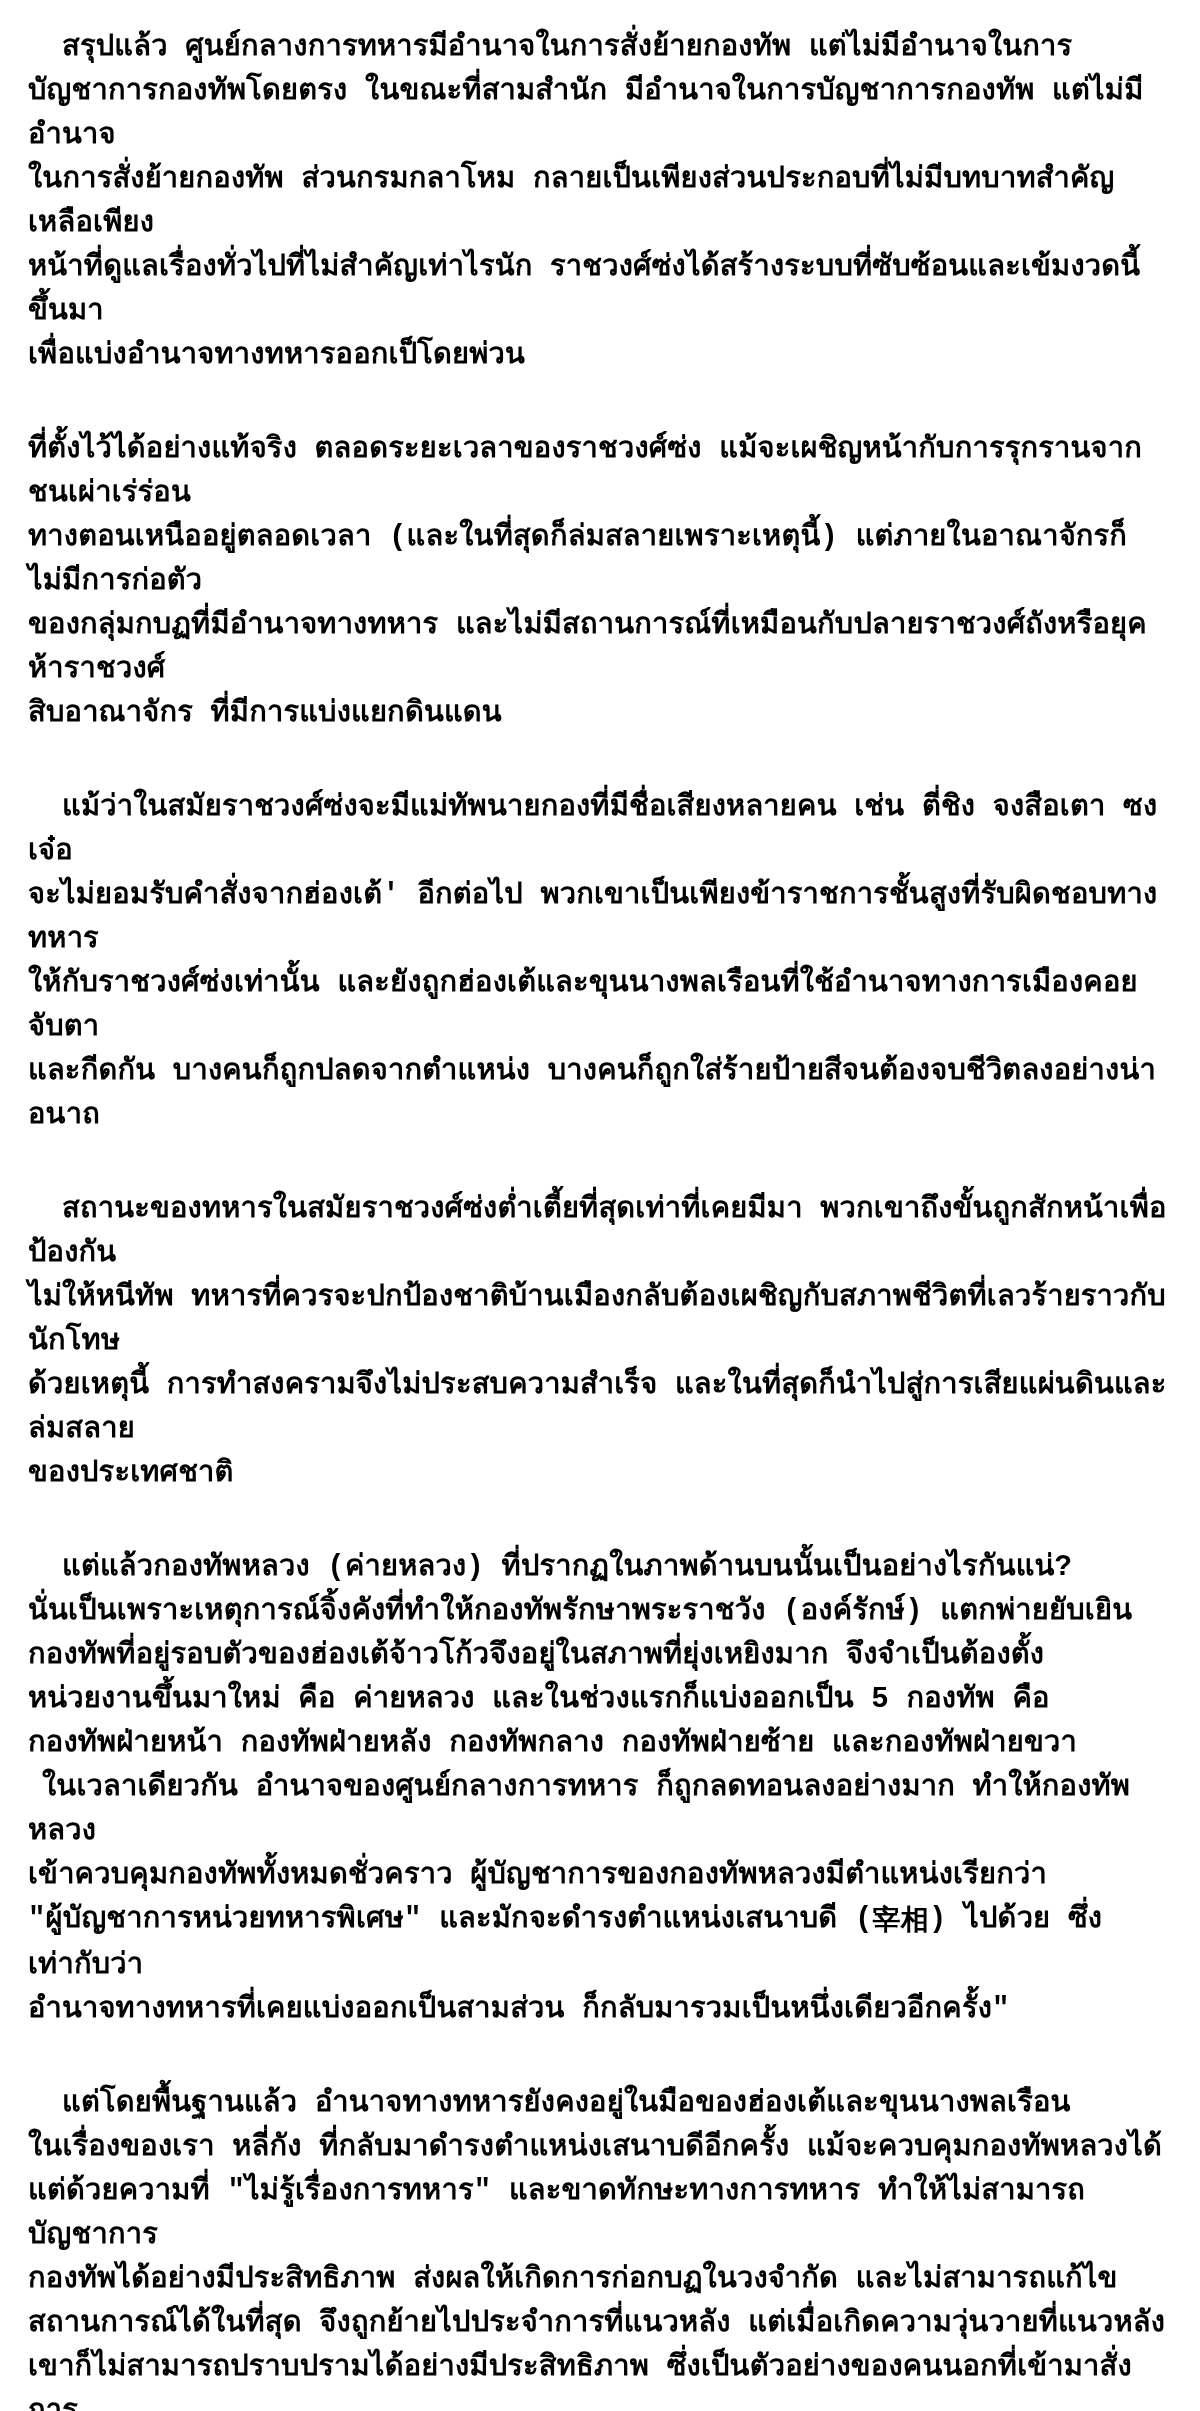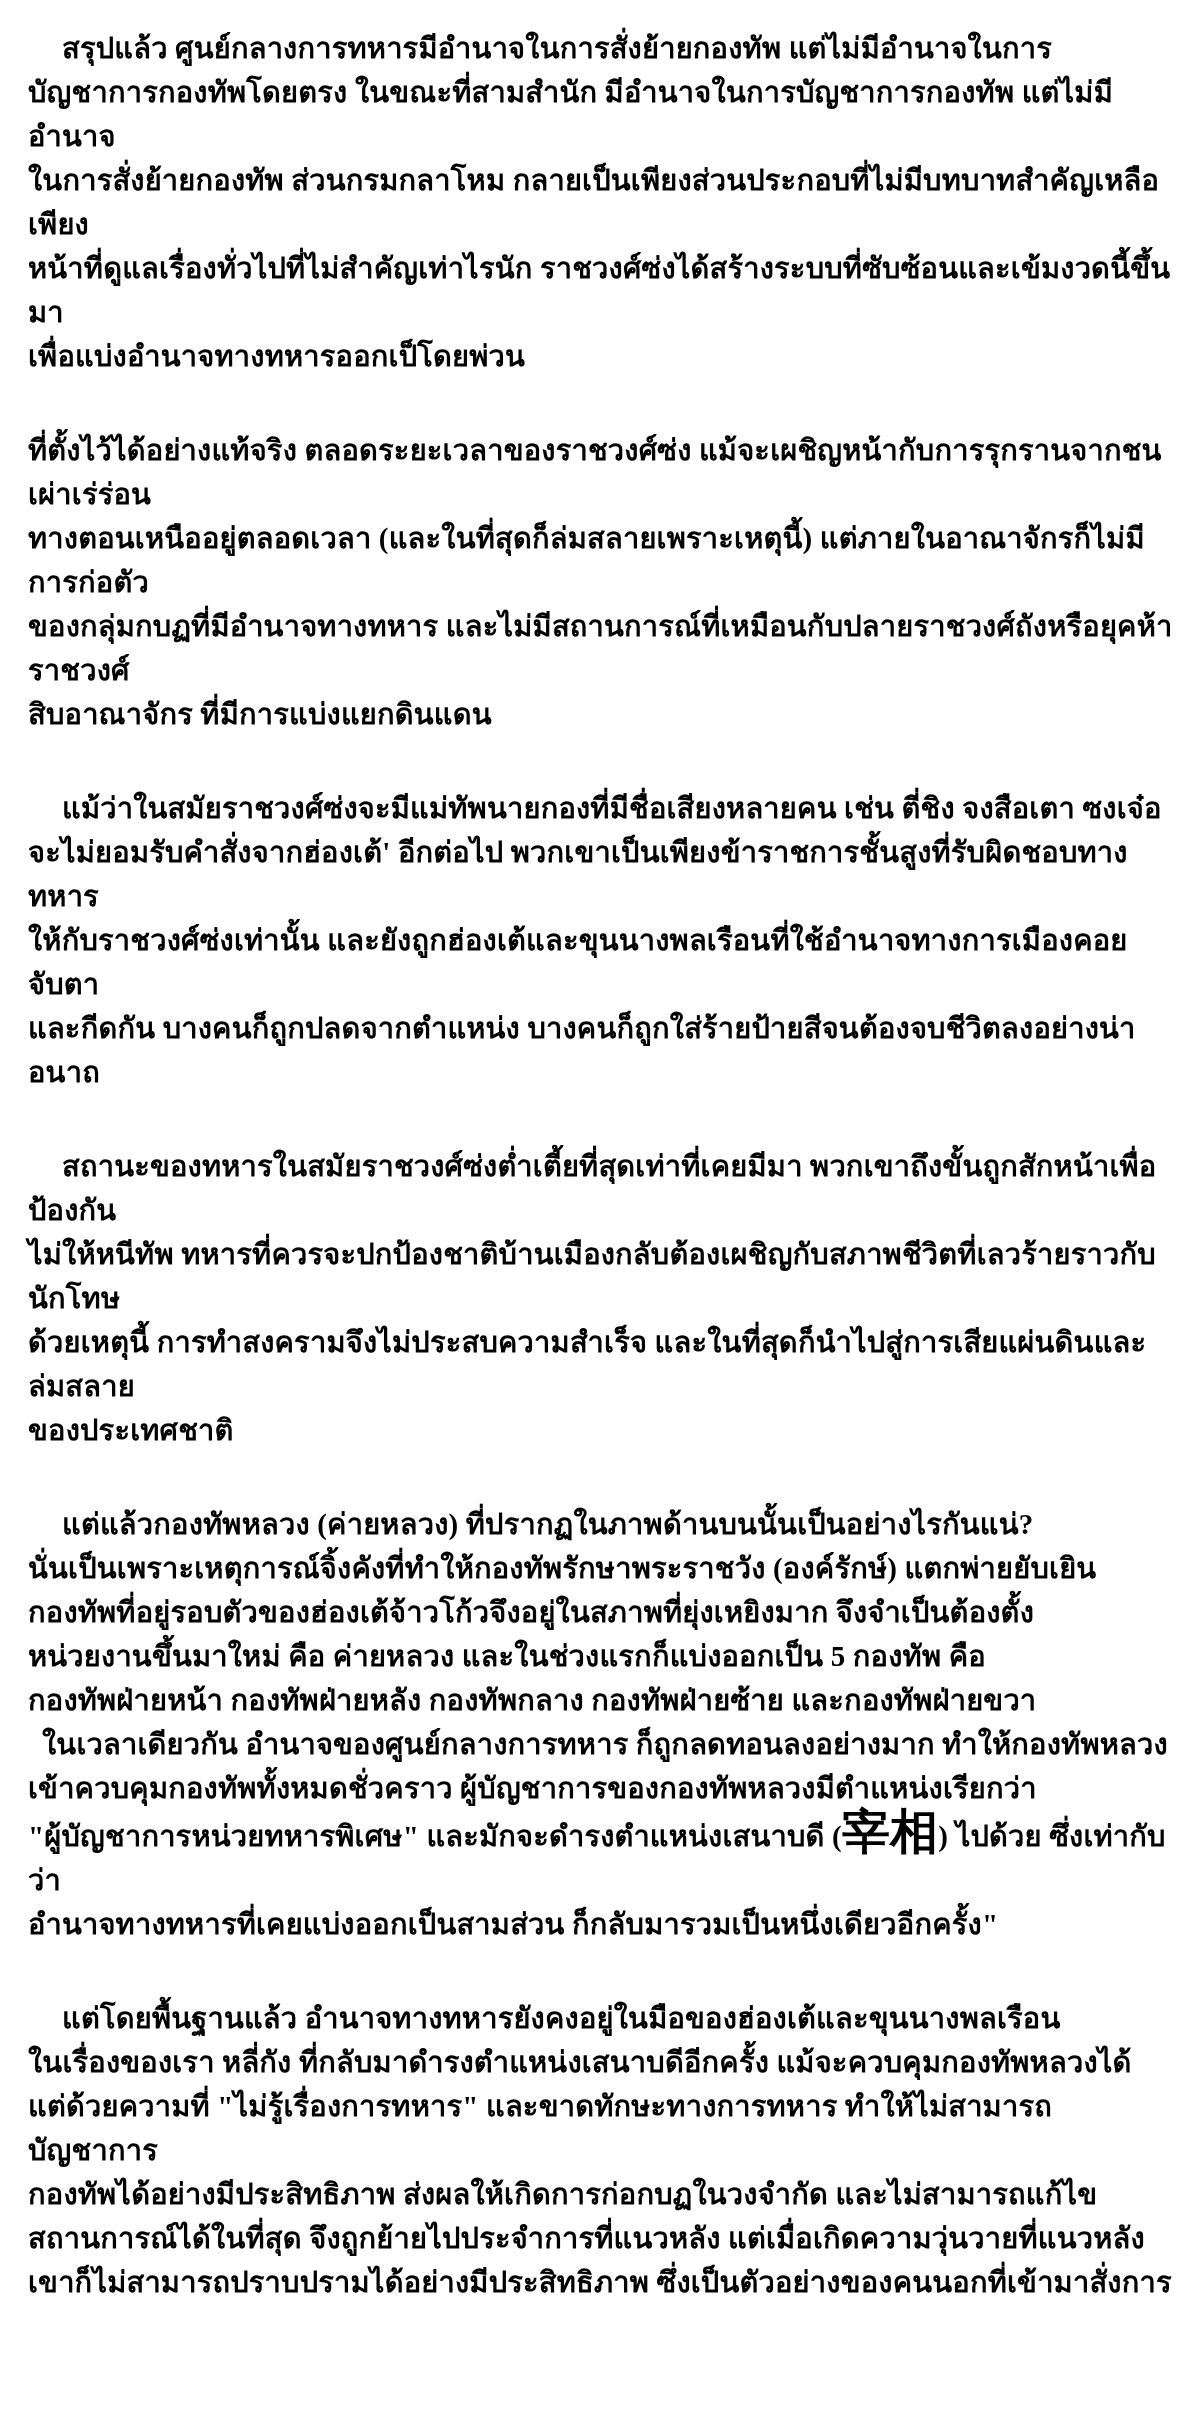--- a/index.html
+++ b/index.html
@@ -14,32 +14,33 @@
     box-sizing: border-box;
     background: #ffffff;
     padding: 26px 26px 0 28px;
     font-family: "Liberation Serif", "DejaVu Serif", serif;
     font-weight: bold;
     overflow: hidden;
   }
   .para {
     margin: 0 0 50px 0;
     padding: 0;
+    font-family: Liberation Mono, monospace;
   }
   .line {
     display: block;
     white-space: pre-wrap;
     font-size: 29px;
     line-height: 44px;
     letter-spacing: 0.2px;
   }
   .indent { text-indent: 34px; }
   .indent-sm { text-indent: 14px; }
   .cjk {
-    font-size: 48px;
+    font-size: 28px;
     vertical-align: -2px;
   }
 </style>
 </head>
 <body>
 
 <main class="page">
 
   <p class="para">
     <span class="line indent">สรุปแล้ว ศูนย์กลางการทหารมีอำนาจในการสั่งย้ายกองทัพ แต่ไม่มีอำนาจในการ</span>

